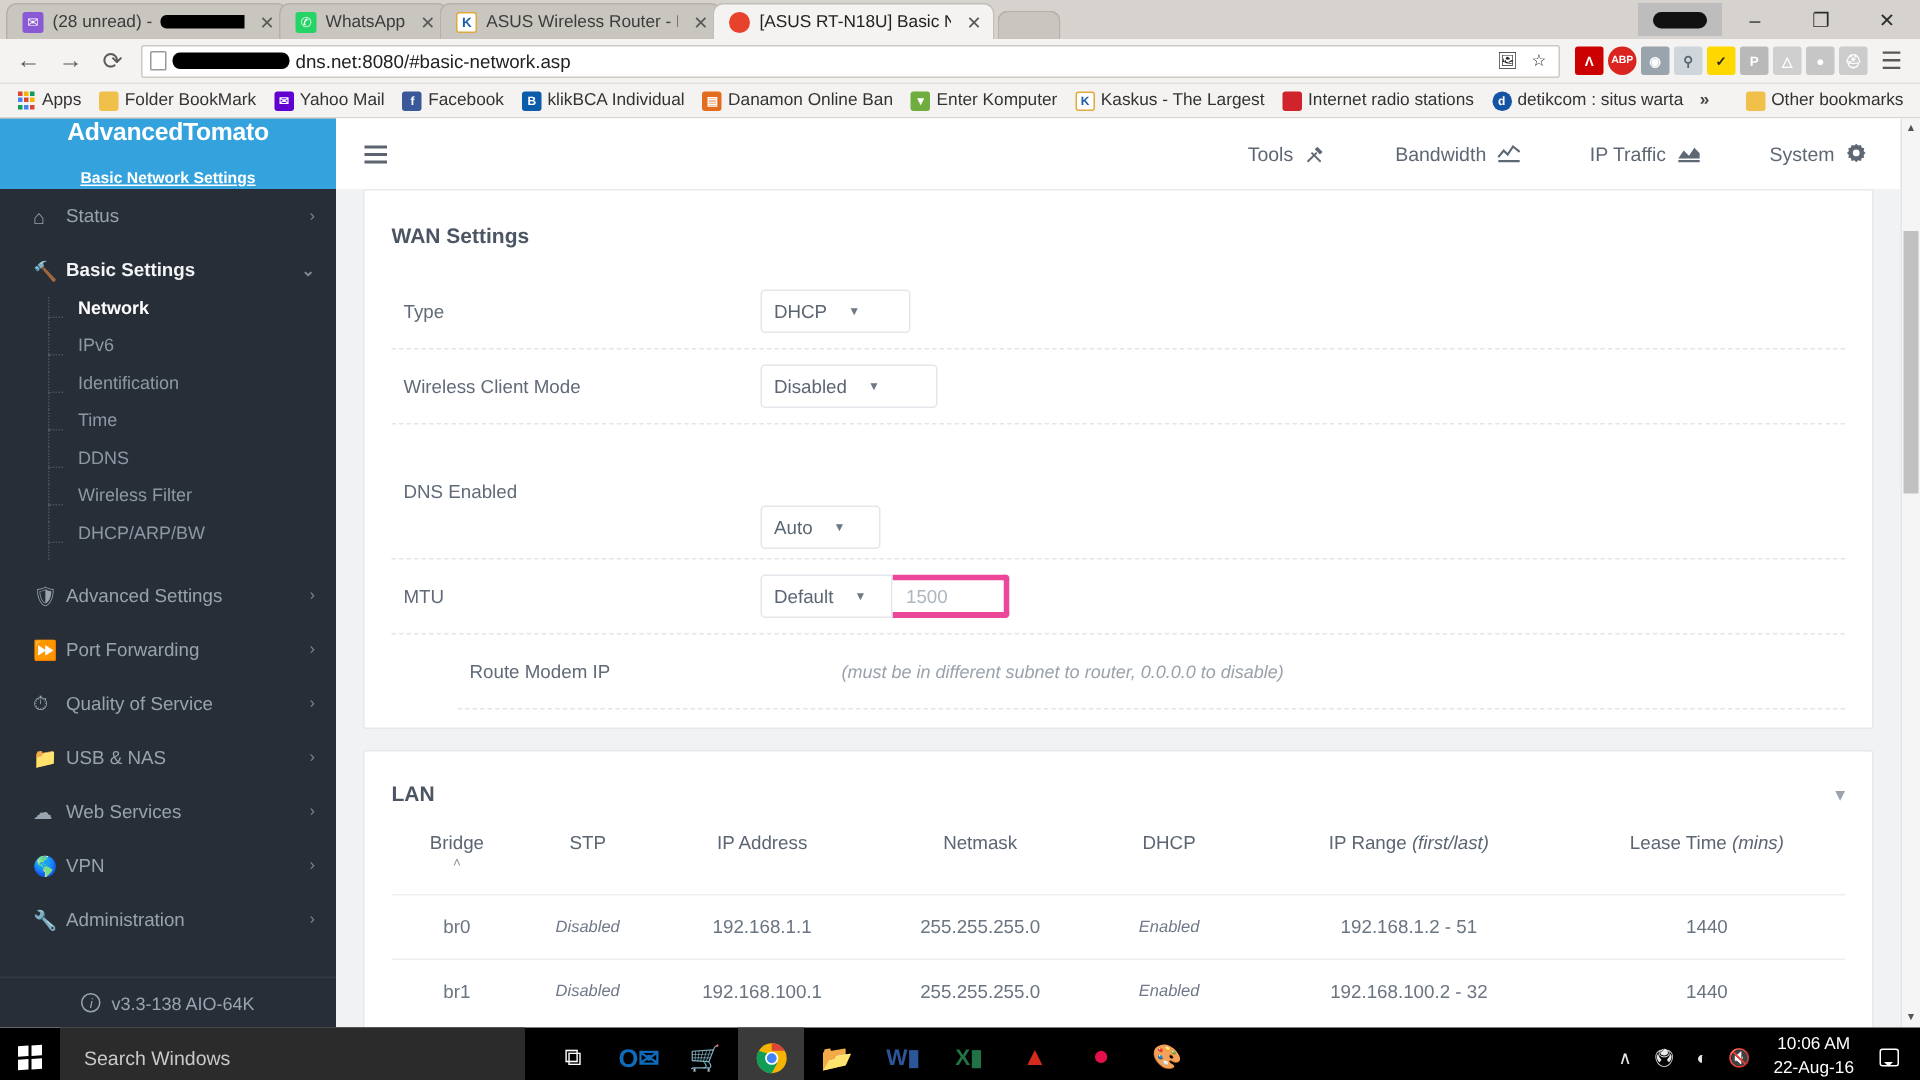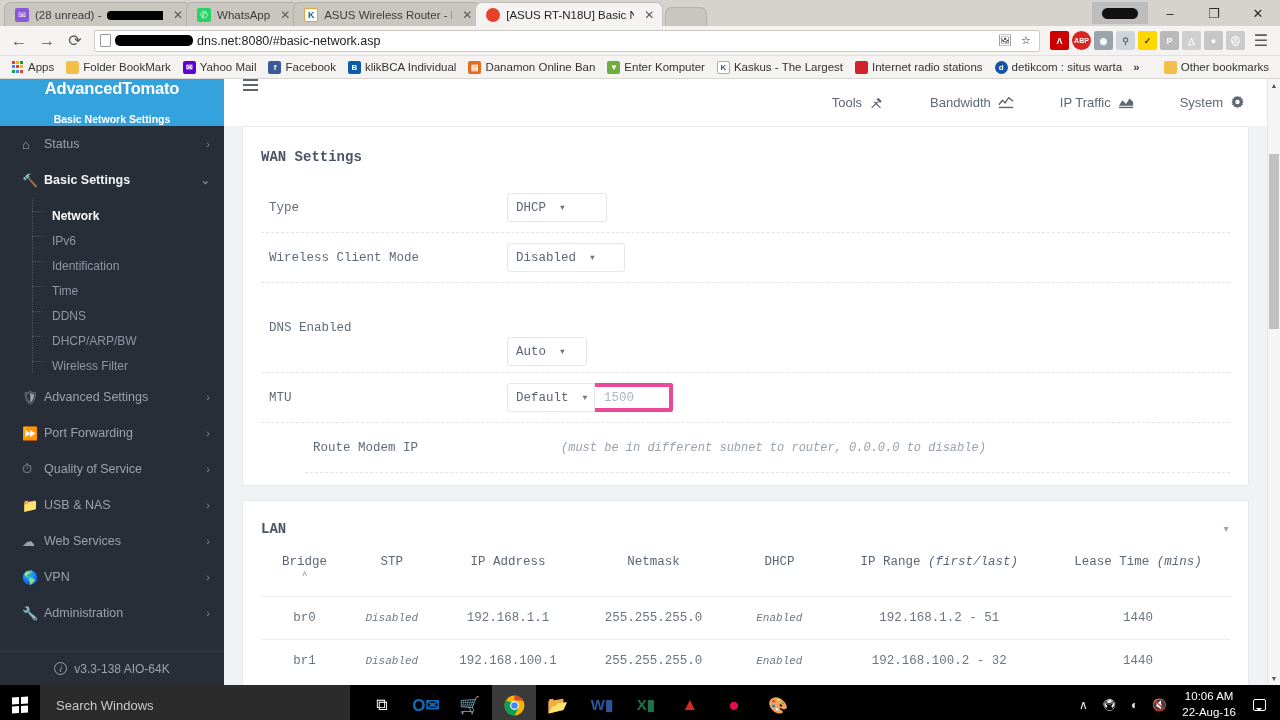--- a/index.html
+++ b/index.html
@@ -74,53 +74,53 @@
   
   .viewport { position: relative; width: 1280px; height: 606px; background:#fff; overflow:hidden;}
   .page { position:absolute; inset:0 13px 0 0; display:flex; background:#fff;}
 
   
   .sidebar { width: 224px; flex: 0 0 224px; background: #272e38; color:#9aa4b1;
      display:flex; flex-direction:column; position:relative; }
   .brand { height: 47px; background: #34a3dd; color:#fff; display:flex; flex-direction:column;
      align-items:center; justify-content:center; line-height:1.05; }
   .brand-title { font-size: 16.5px; font-weight: bold; letter-spacing:-0.2px;}
-  .brand-sub { font-size: 10.5px; font-weight:bold; margin-top:16px;}
+  .brand-sub { font-size: 10.5px; font-weight:bold; margin-top:16px;text-decoration:underline;}
   .nav { flex:1; overflow:hidden; }
   .nav-item { height: 36px; display:flex; align-items:center; padding: 0 14px 0 22px;
      font-size: 12.5px; color:#98a2ae; gap: 0; cursor:pointer;}
   .nav-item .ni-icon { width: 22px; flex:0 0 22px; font-size:13px; color:#9aa4b1; display:flex; align-items:center;}
   .nav-item .ni-label { flex:1; }
   .nav-item .ni-chev { font-size: 11px; color:#7d8793; }
   .nav-item.open { color:#f2f4f6; font-weight:bold; }
   .nav-item.open .ni-icon { color:#dfe4e9; }
   .subnav { background: #272e38; padding: 0 0 6px 0;}
-  .sub-item { height: 25px; display:flex; align-items:flex-end; padding-left: 52px;
+  .sub-item { height: 25px; display:flex; align-items:flex-start; padding-left: 52px;
      font-size: 12px; color:#8e98a5; position:relative; cursor:pointer;}
   .sub-item::before { content:""; position:absolute; left:32px; top:0; bottom:0;
      border-left: 1px dotted #49525e; }
   .sub-item::after { content:""; position:absolute; left:32px; top:50%; width:10px;
      border-top:1px dotted #49525e; }
   .sub-item.active { color:#fff; font-weight:bold; }
   .sidebar-foot { height: 34px; border-top:1px solid #323a45; display:flex;
      align-items:center; justify-content:center; gap:7px; font-size:12px; color:#9aa4b1;}
   .info-circ { width:13px;height:13px;border:1px solid #9aa4b1;border-radius:50%;
      display:flex;align-items:center;justify-content:center;font-size:9px;font-style:italic;}
 
   
   .main { flex:1; display:flex; flex-direction:column; background:#fff; min-width:0;}
-  .topbar { height: 47px; background:#fff; display:flex; 
+  .topbar { height: 47px; background:#fff; display:flex; align-items:center;
      padding: 0 22px 0 19px; gap:0; }
   .hamb { display:flex; flex-direction:column; gap:3px; cursor:pointer;}
   .hamb i { display:block; width:15px; height:2px; background:#5b6470;}
   .topnav { margin-left:auto; display:flex; align-items:center; gap: 46px; }
   .topnav-item { display:flex; align-items:center; gap:7px; font-size:13px; color:#5e6874; cursor:pointer;}
   .topnav-item svg { display:block; }
 
-  .content { flex:1; background:#f0f2f4; padding: 0 18px; overflow:hidden; position:relative;font-family:Liberation Mono, monospace;}
+  .content { flex:1; background:#f0f2f4; padding: 0 18px; overflow:hidden; position:relative;}
   .card { background:#fff; border:1px solid #e6e9ec; border-radius:2px; margin-bottom: 14px;}
   .card-pad { padding: 22px 18px 12px 18px; }
   .card-title { font-size: 14px; color:#4c5563; font-weight:bold; margin-bottom: 18px; padding-left:0;}
   .card-head { display:flex; align-items:center; justify-content:space-between;
      padding: 20px 18px 10px 18px; }
   .card-head .chev { color:#9aa3ae; font-size:13px; cursor:pointer;}
 
   .frow { display:flex; align-items:center; min-height: 50px;
      border-bottom: 1px dashed #e2e6ea; padding: 6px 0; }
   .frow:last-child { border-bottom: 1px dashed #e2e6ea; margin-left: 44px; }
@@ -338,24 +338,24 @@
           <div class="sub-item">
               <span>Identification</span>
             </div>
           <div class="sub-item">
               <span>Time</span>
             </div>
           <div class="sub-item">
               <span>DDNS</span>
             </div>
           <div class="sub-item">
+              <span>Wireless Filter</span>
+            </div>
+          <div class="sub-item">
               <span>DHCP/ARP/BW</span>
-            </div>
-          <div class="sub-item">
-              <span>Wireless Filter</span>
             </div>
         </div>
 
         <div class="nav-item">
           <span class="ni-icon">🛡</span>
           <span class="ni-label">Advanced Settings</span>
           <span class="ni-chev">›</span>
         </div>
         <div class="nav-item">
           <span class="ni-icon">⏩</span>

